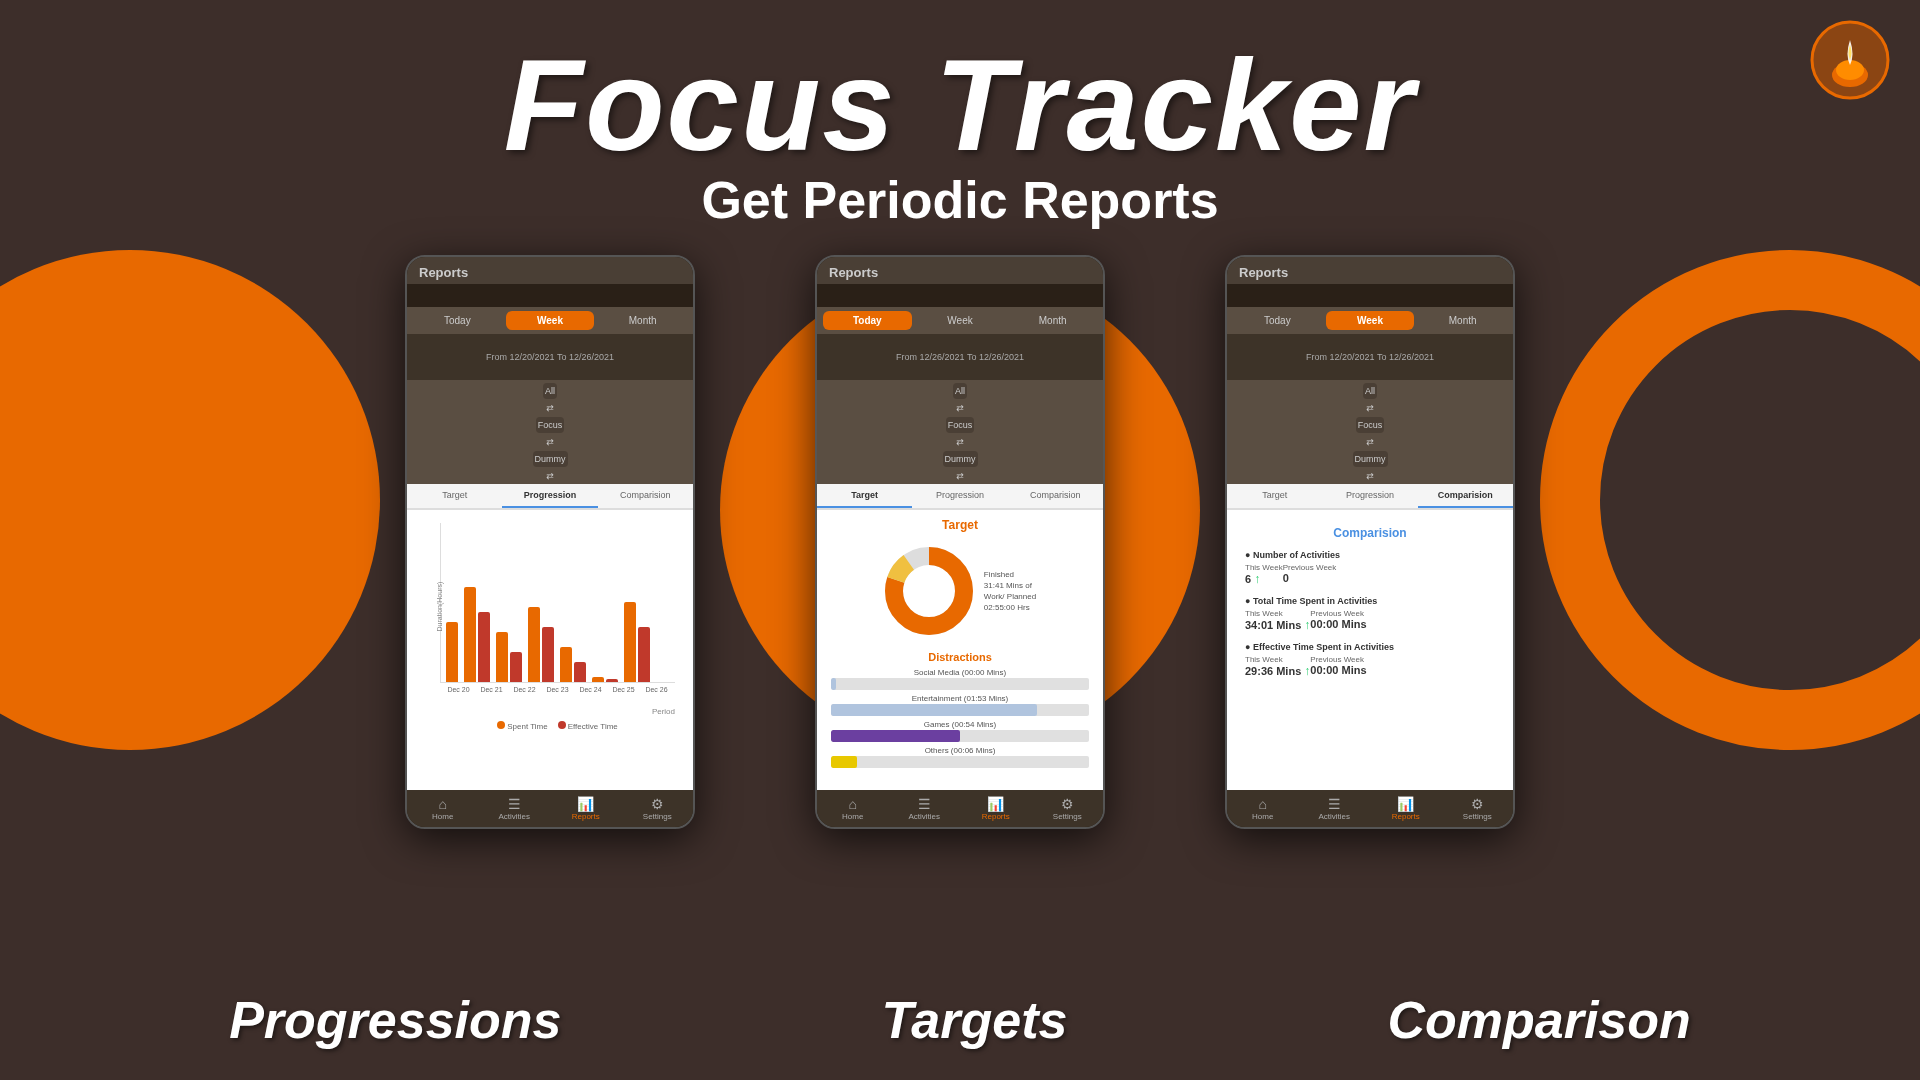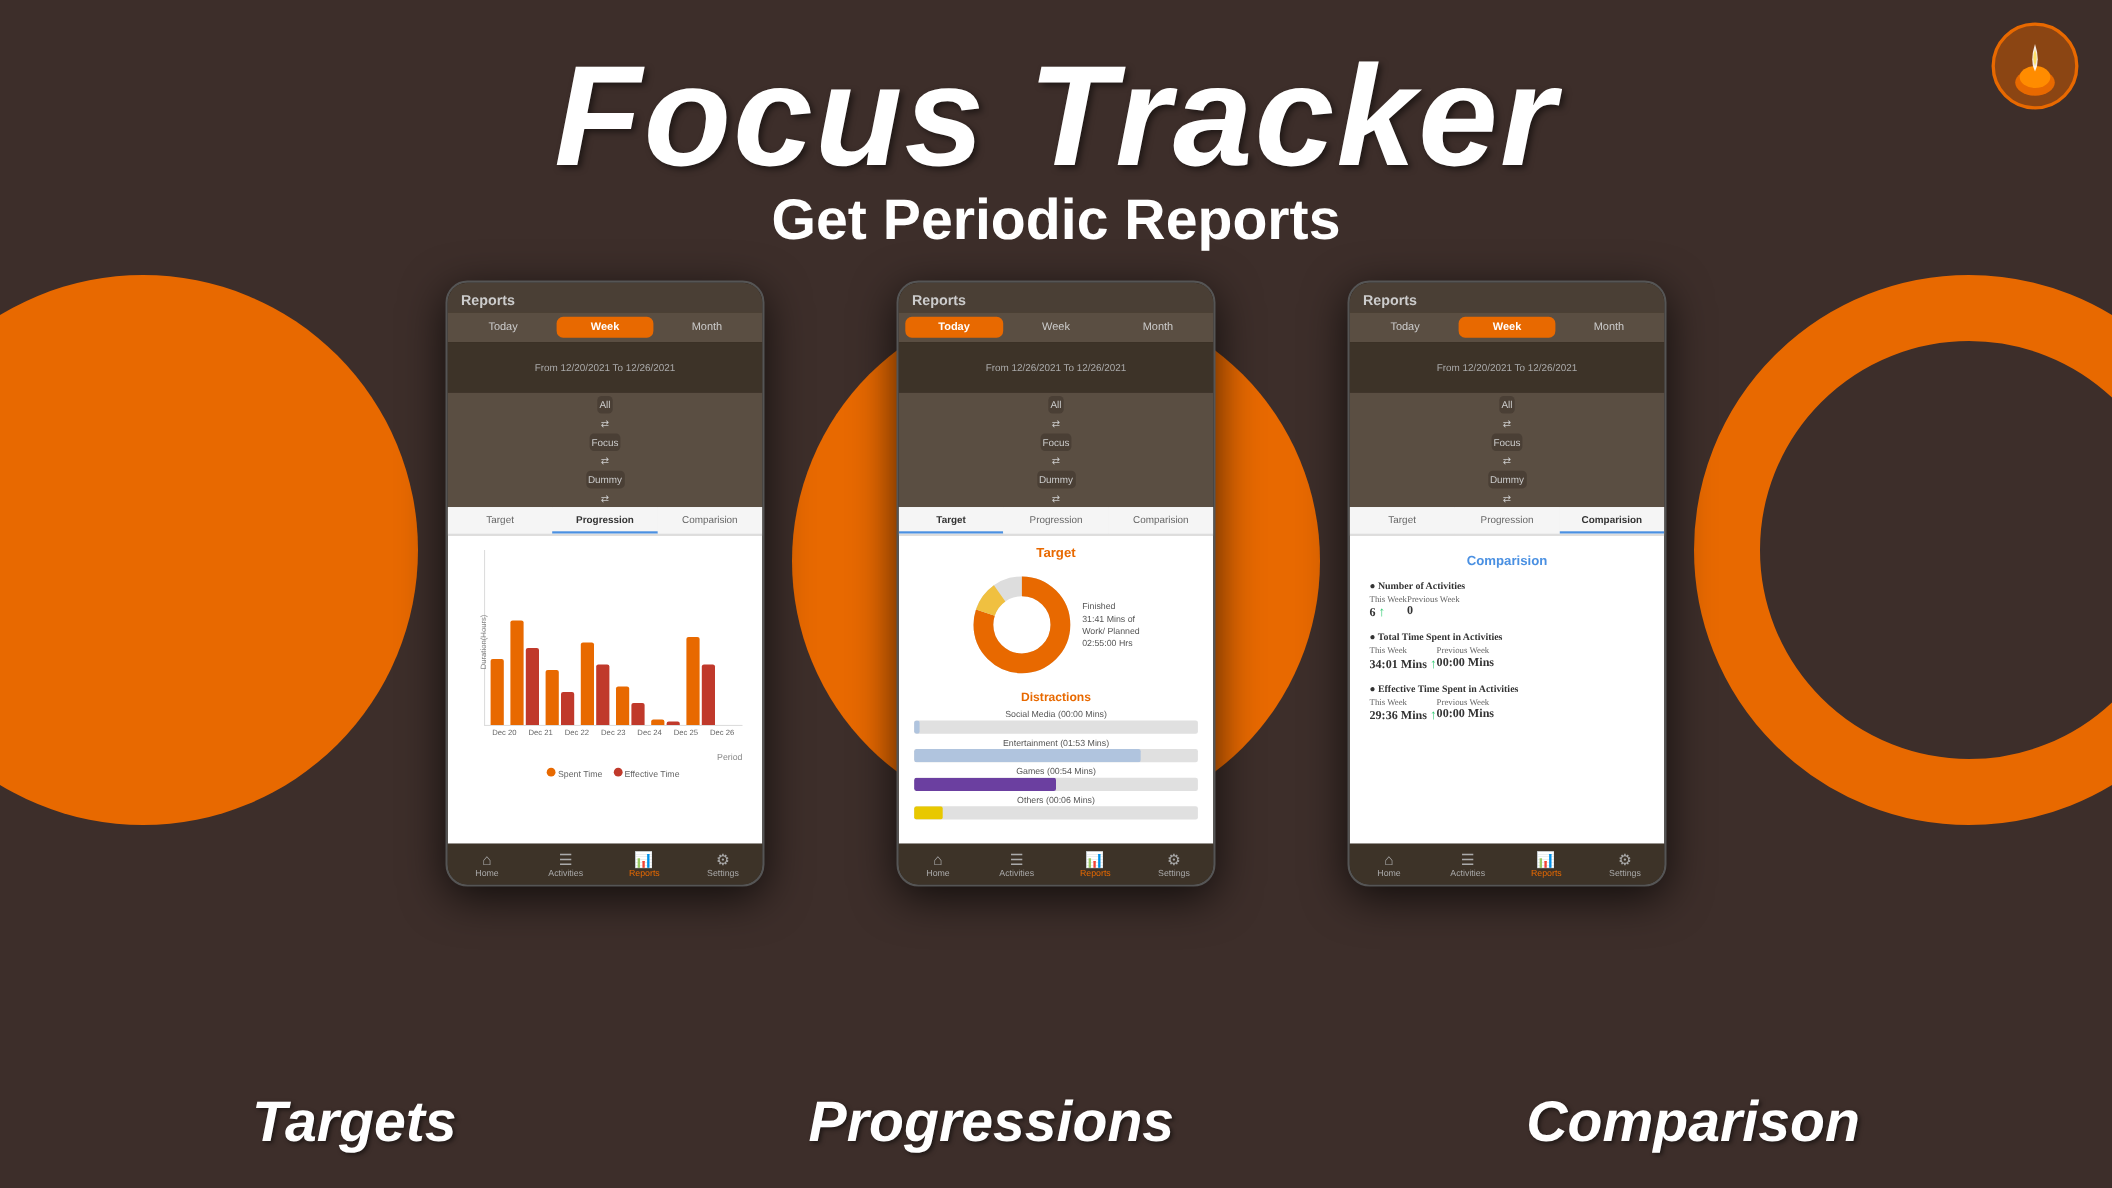--- a/index.html
+++ b/index.html
@@ -106,20 +106,21 @@
       padding: 8px 12px 4px;
       font-size: 13px;
       color: #ccc;
       font-weight: bold;
     }
     .phone-tabs {
       display: flex;
       background: #5a4e42;
       padding: 4px 6px;
       gap: 4px;
+      margin-top: 23px;
     }
     .phone-tab {
       flex: 1;
       text-align: center;
       padding: 4px 2px;
       border-radius: 6px;
       font-size: 10px;
       color: #ccc;
       background: transparent;
     }
@@ -291,21 +292,20 @@
     
     .comparison-title {
       text-align: center;
       color: #4a90e2;
       font-size: 12px;
       font-weight: bold;
       padding: 8px 0 5px;
     }
     .comparison-item {
       padding: 5px 10px;
-      font-family: Liberation Serif, serif;
     }
     .comparison-item-title {
       font-size: 9px;
       font-weight: bold;
       color: #333;
       margin-bottom: 3px;
     }
     .comparison-row {
       display: flex;
       font-size: 8px;
@@ -607,16 +607,16 @@
       <div class="nav-item"><span class="nav-icon">⌂</span>Home</div>
       <div class="nav-item"><span class="nav-icon">☰</span>Activities</div>
       <div class="nav-item active"><span class="nav-icon">📊</span>Reports</div>
       <div class="nav-item"><span class="nav-icon">⚙</span>Settings</div>
     </div>
   </div>
 
 </div>
 
 <div class="bottom-labels">
+  <div class="bottom-label">Progressions</div>
   <div class="bottom-label">Targets</div>
-  <div class="bottom-label">Progressions</div>
   <div class="bottom-label">Comparison</div>
 </div>
 
 </body></html>

